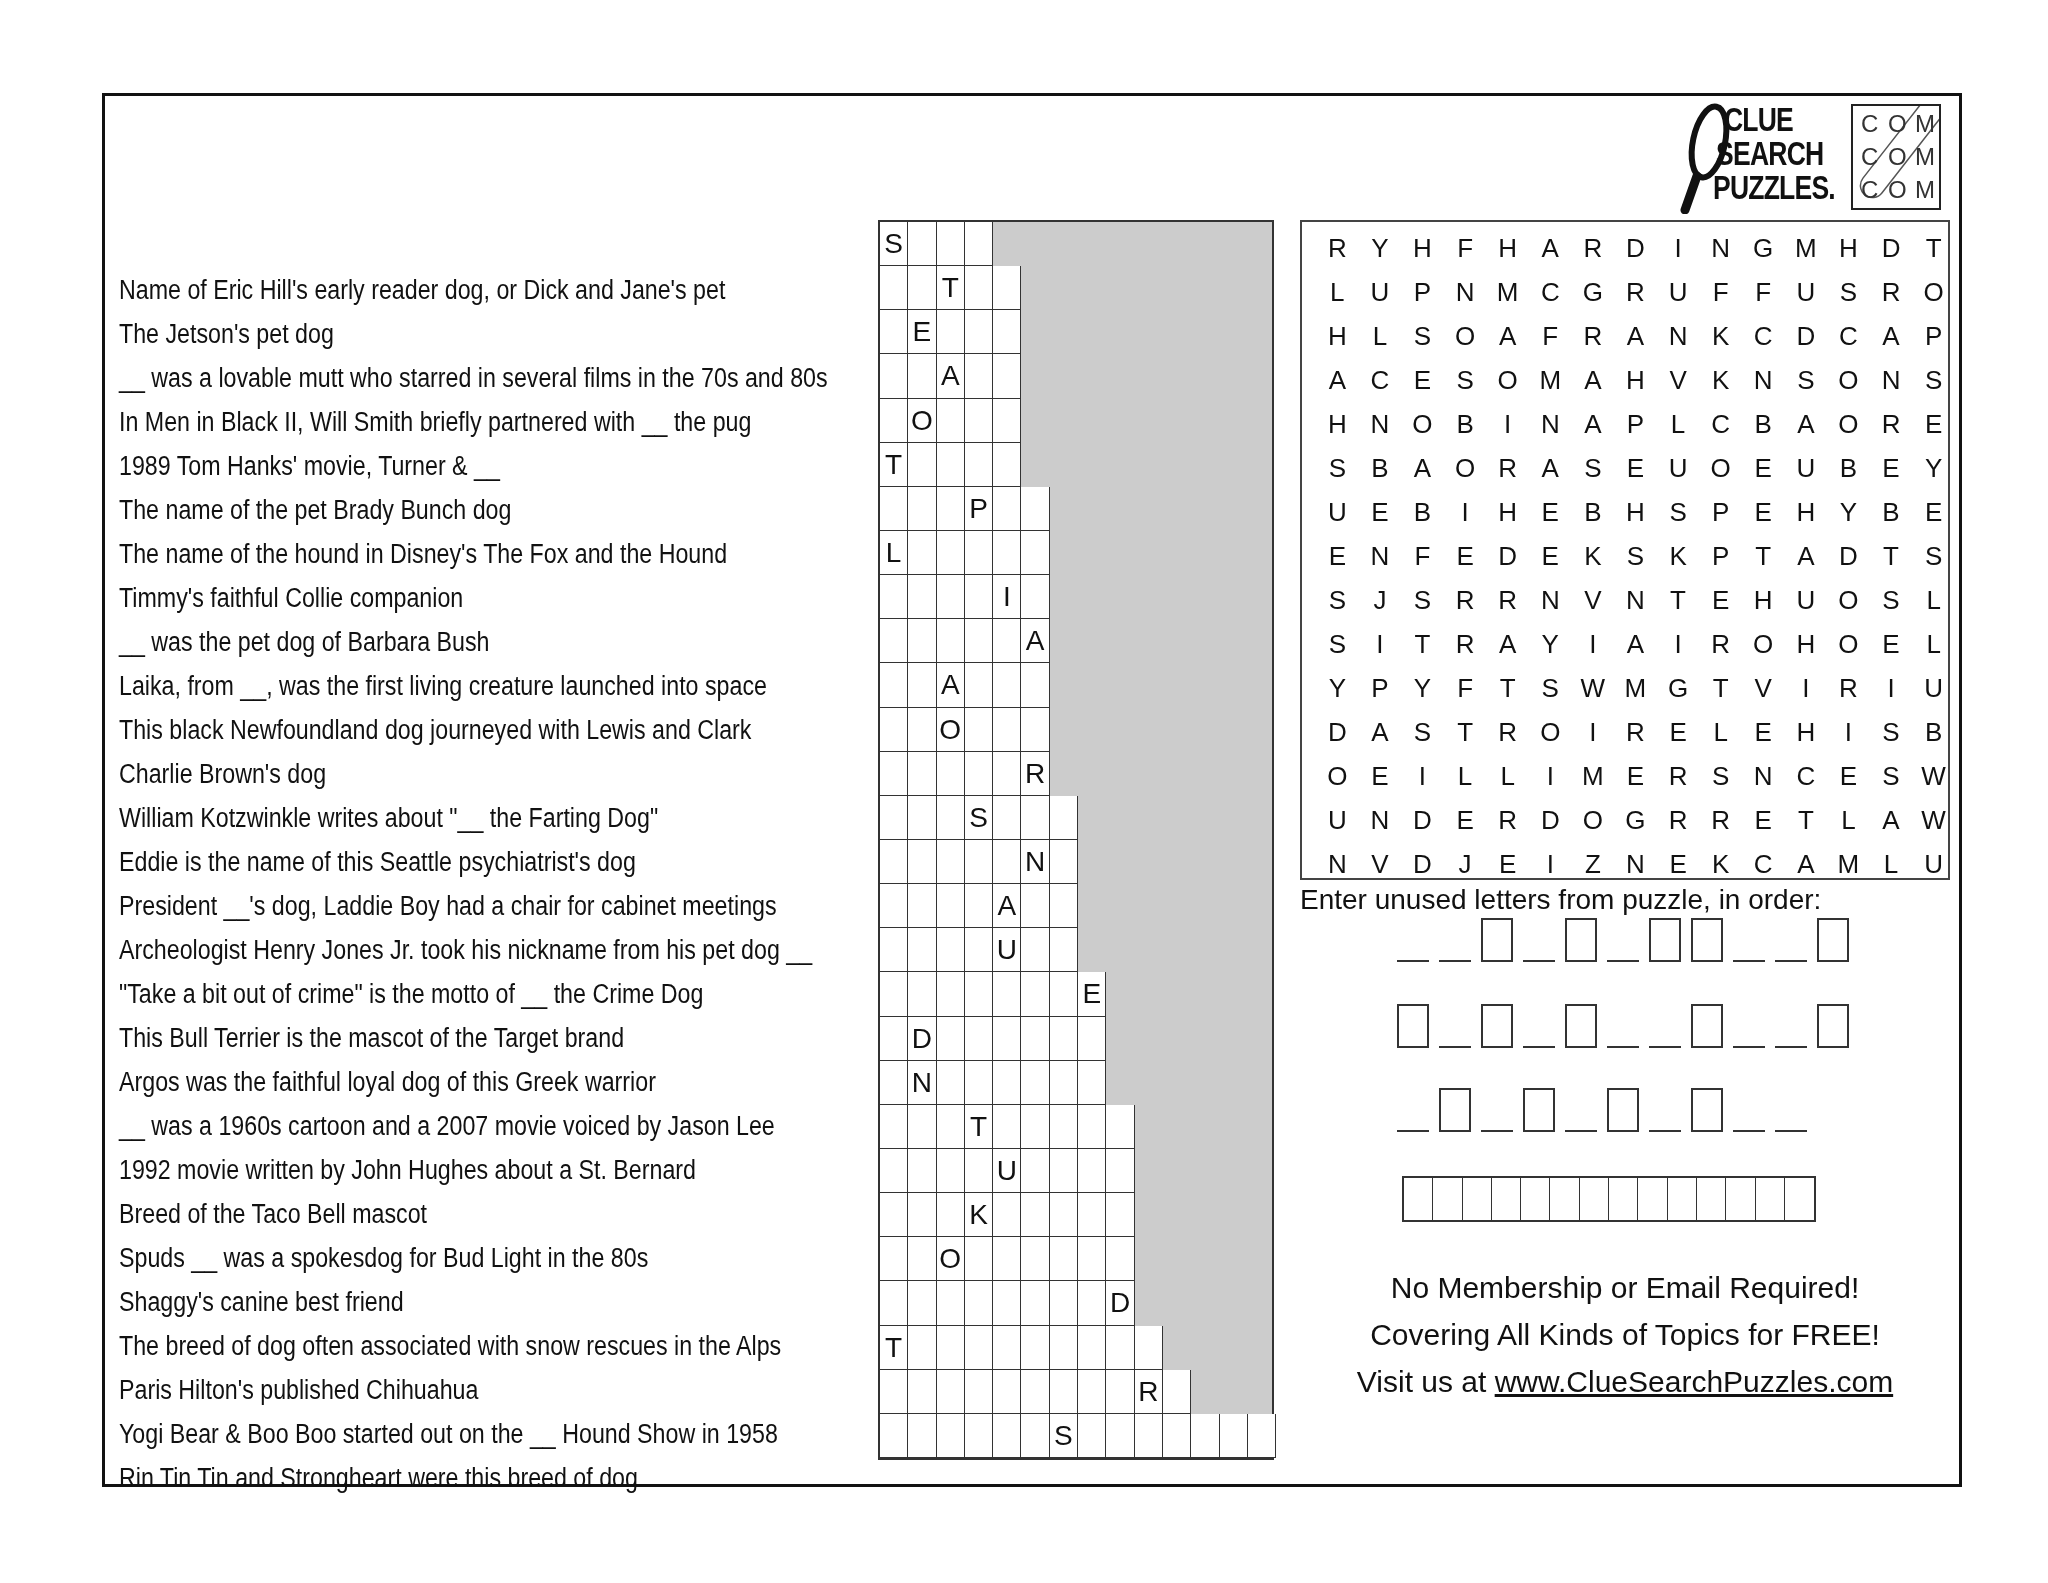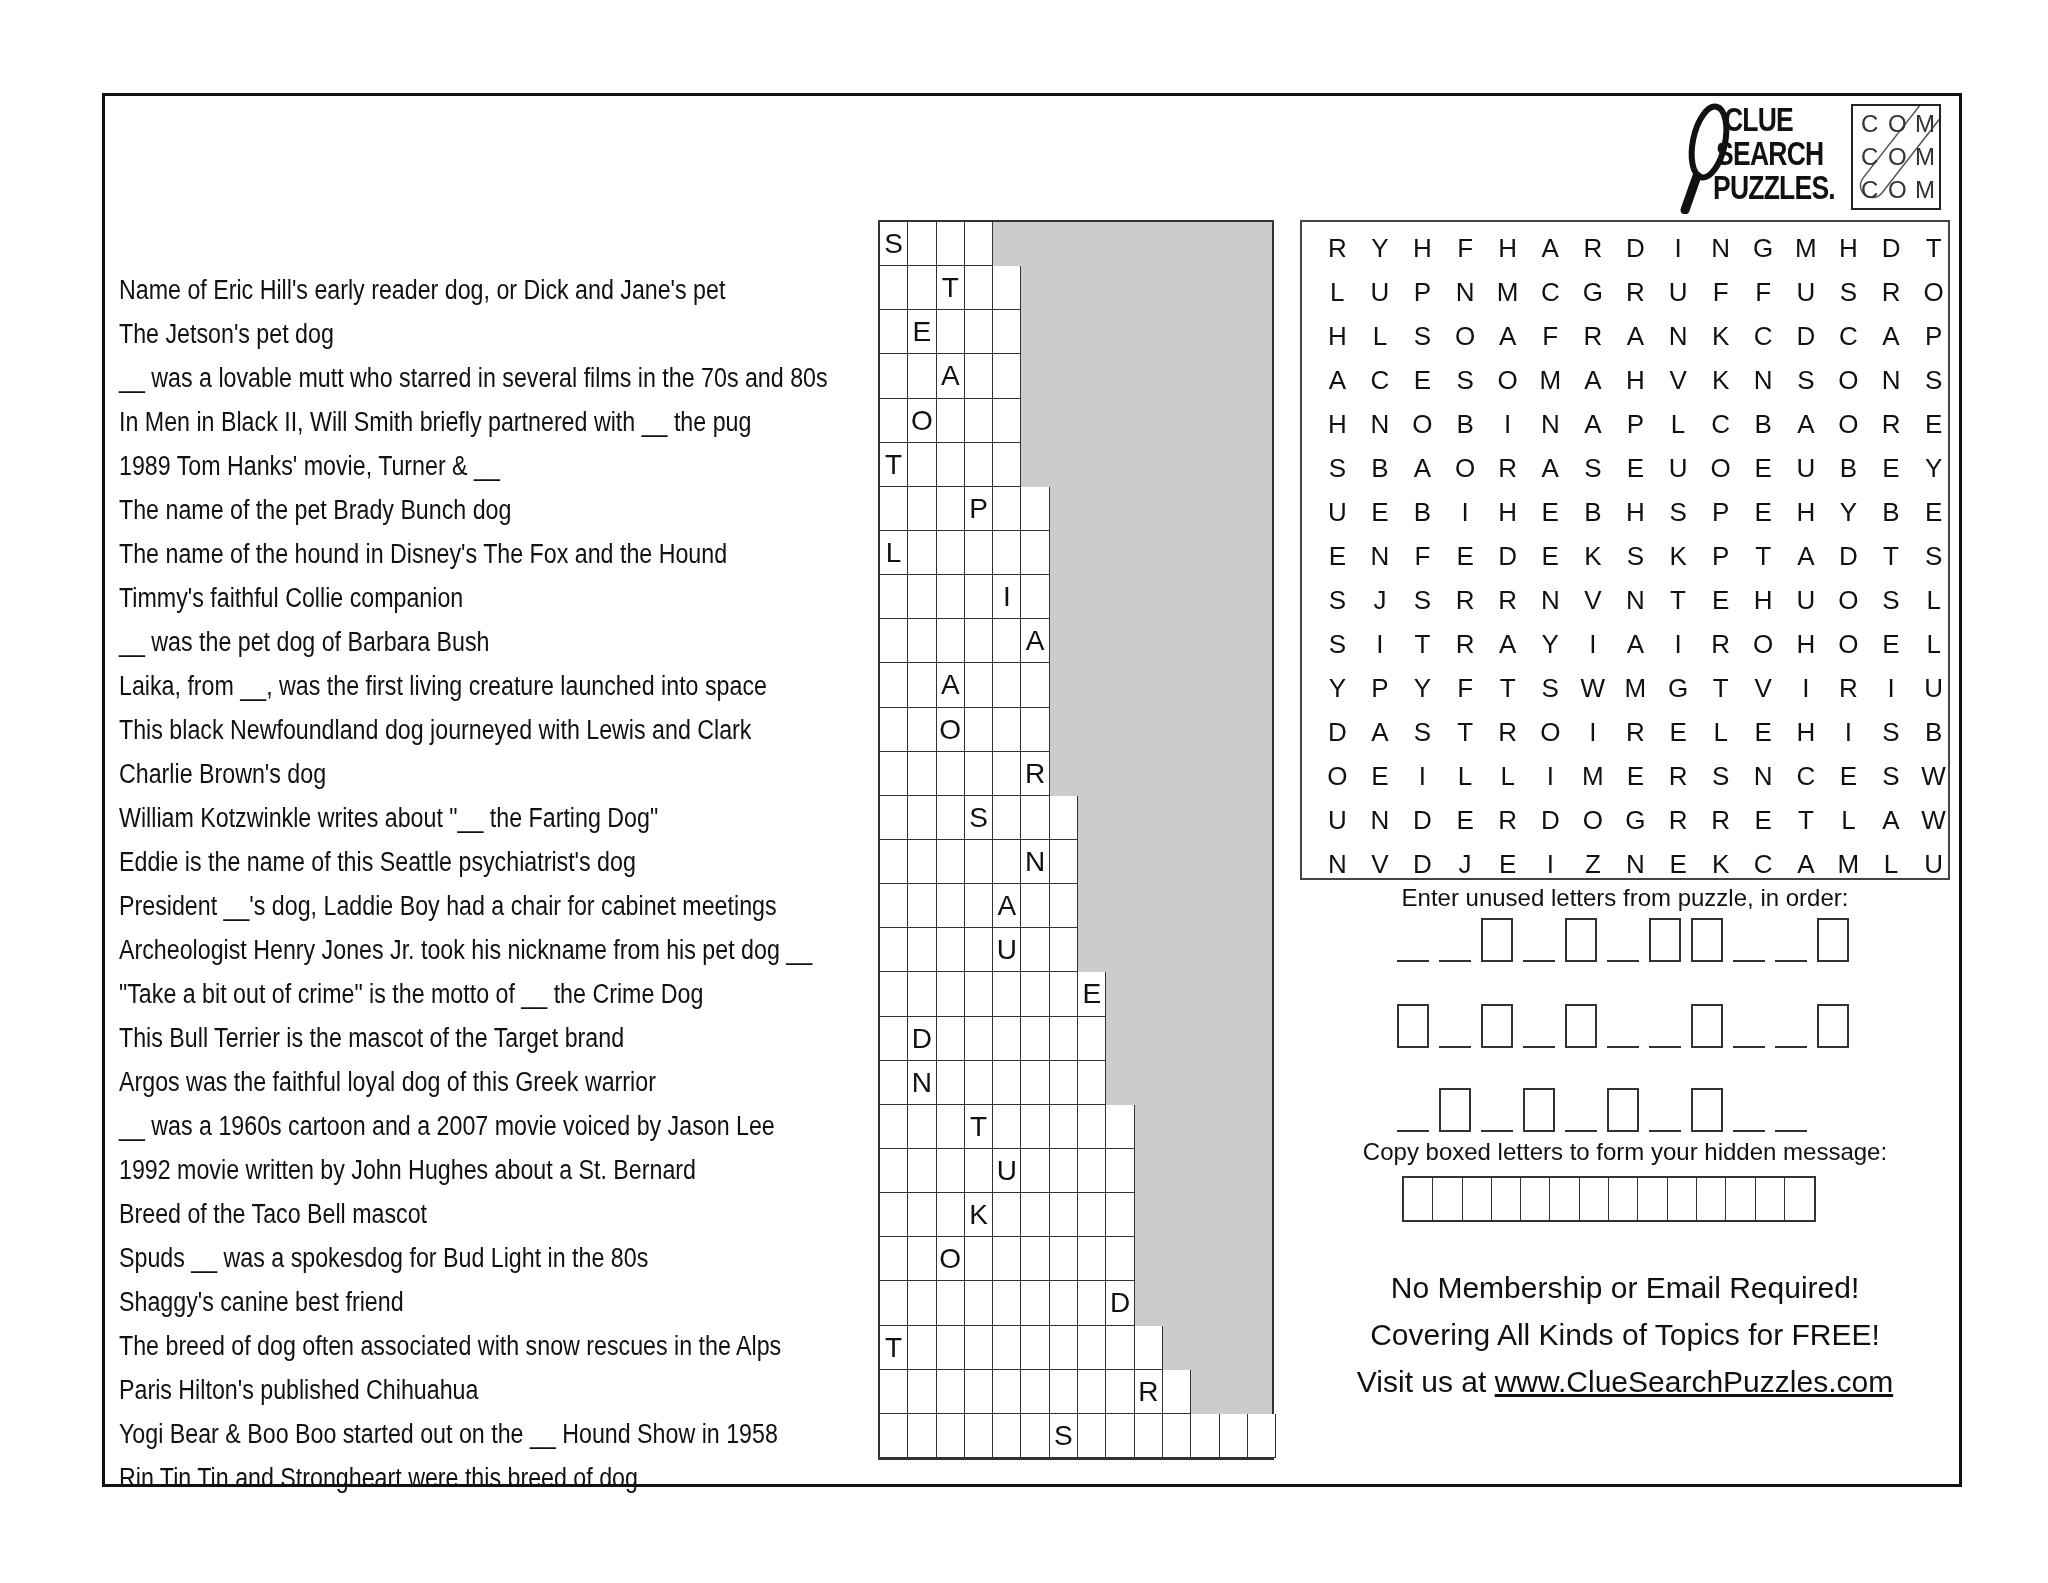--- a/index.html
+++ b/index.html
@@ -12,21 +12,21 @@
   .logo .com { position:absolute; left:176px; top:2px; width:90px; height:106px; border:2px solid #222; box-sizing:border-box; }
   .logo .com span { position:absolute; font-size:24px; color:#333; }
   .clues { position:absolute; left:14px; top:124px;margin-top:48px; }
   .clue { height:44px; line-height:44px; font-size:27px; white-space:nowrap; transform:scaleX(0.86); transform-origin:left center; }
   .grid { position:absolute; left:773px; top:124px; width:396px; height:1240px; background:#cccccc; border:2px solid #333; box-sizing:border-box; }
   .grow { position:absolute; left:0; height:44px; display:flex; }
   .cell { width:28.3px; height:44px; border-right:1.5px solid #333; border-bottom:1.5px solid #333; box-sizing:border-box; background:#fff; font-size:28px; line-height:44px; text-align:center; }
   .ws { position:absolute; left:1195px; top:124px; width:650px; height:660px; border:2px solid #444; box-sizing:border-box; }
   .wsrow { position:absolute; left:14px; display:flex; }
   .wsl { width:42.6px; text-align:center; font-size:26px; line-height:44px; }
-  .unused-label { position:absolute; left:1195px; width:650px; top:788px; text-align:center; font-size:24px; }
+  .unused-label { position:absolute; left:1195px; width:650px; top:788px; font-size:28px; }
   .blankrow { position:absolute; left:1292px; display:flex; gap:10px; align-items:flex-end; }
   .blank { width:32px; height:44px; border-bottom:2px solid #333; box-sizing:border-box; }
   .box { width:32px; height:44px; border:2px solid #333; box-sizing:border-box; }
   .hidden-label { position:absolute; left:1195px; width:650px; top:1042px; text-align:center; font-size:24px; }
   .msg { position:absolute; left:1297px; top:1080px; display:flex; border:2px solid #333; }
   .msgcell { width:29.3px; height:42px; border-right:1.5px solid #333; box-sizing:border-box; }
   .msgcell:last-child { border-right:none; }
   .promo { position:absolute; left:1195px; width:650px; top:1168px; text-align:center; font-size:30px; line-height:47px; }
   .promo a { color:#111; text-decoration:underline; }
   .copyright { position:absolute; left:40px; top:1368px; font-size:16px; white-space:nowrap; }
@@ -648,21 +648,20 @@
         <div class="box"></div>
         <div class="blank"></div>
         <div class="box"></div>
         <div class="blank"></div>
         <div class="box"></div>
         <div class="blank"></div>
         <div class="blank"></div>
       </div>
     </div>
 
-  <div class="hidden-label">Copy boxed letters to form your hidden message:</div>
   <div class="msg" id="hidden-msg">
       <div class="msgcell"></div>
       <div class="msgcell"></div>
       <div class="msgcell"></div>
       <div class="msgcell"></div>
       <div class="msgcell"></div>
       <div class="msgcell"></div>
       <div class="msgcell"></div>
       <div class="msgcell"></div>
       <div class="msgcell"></div>

